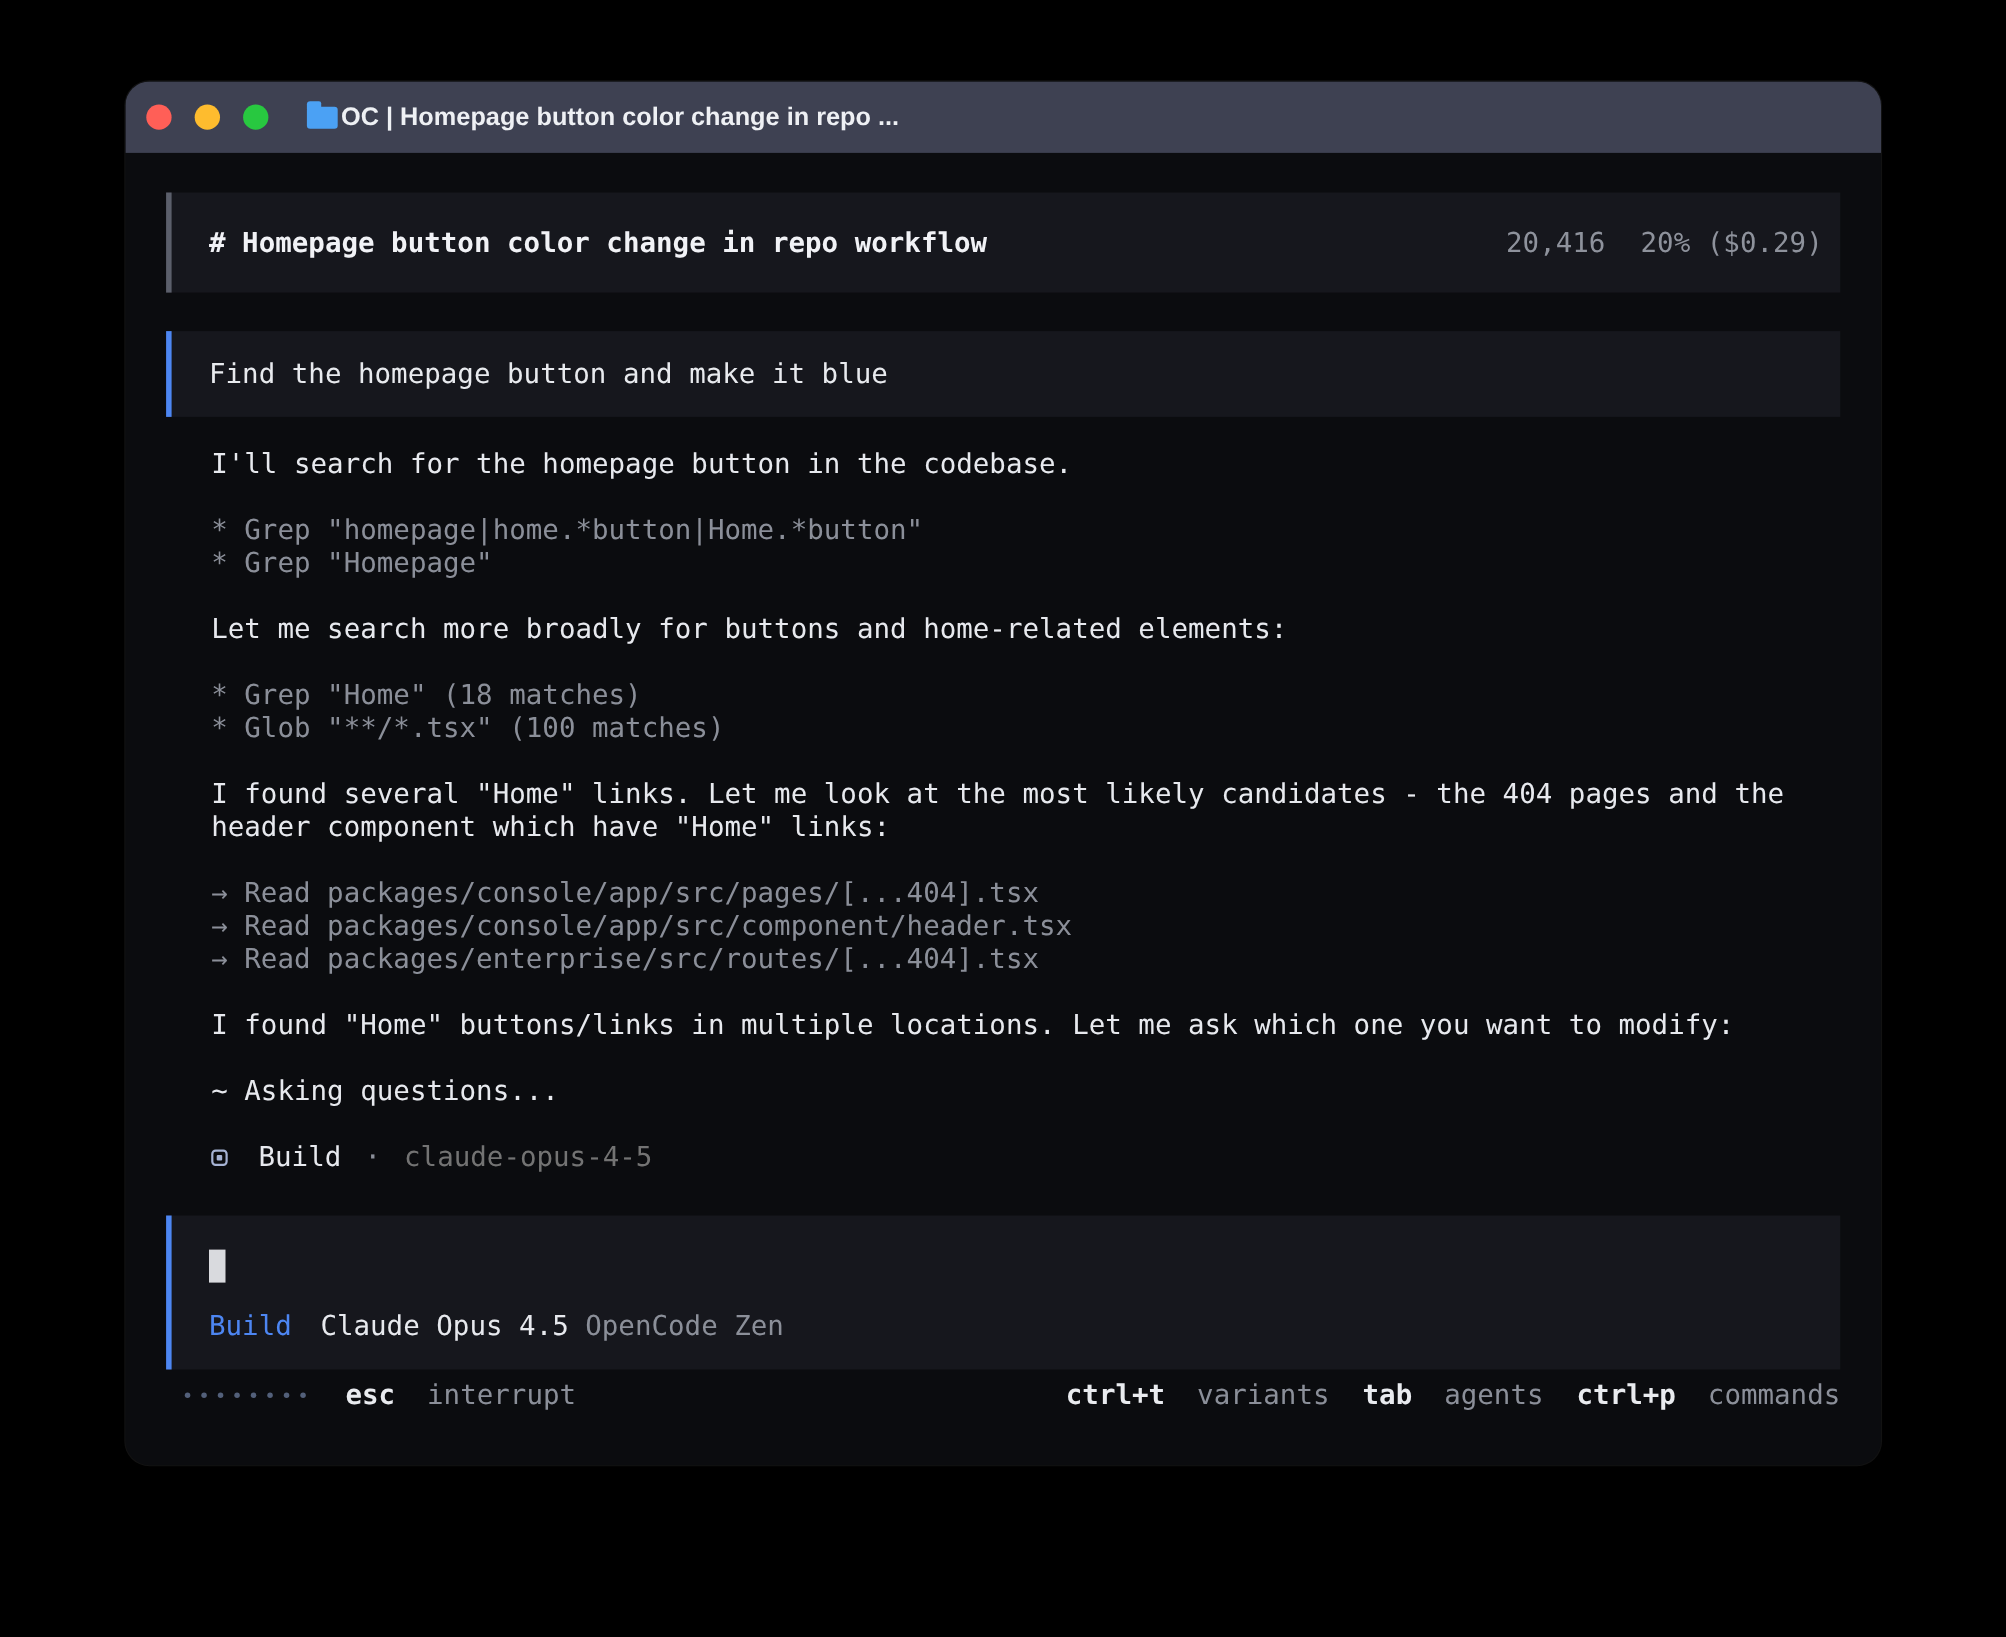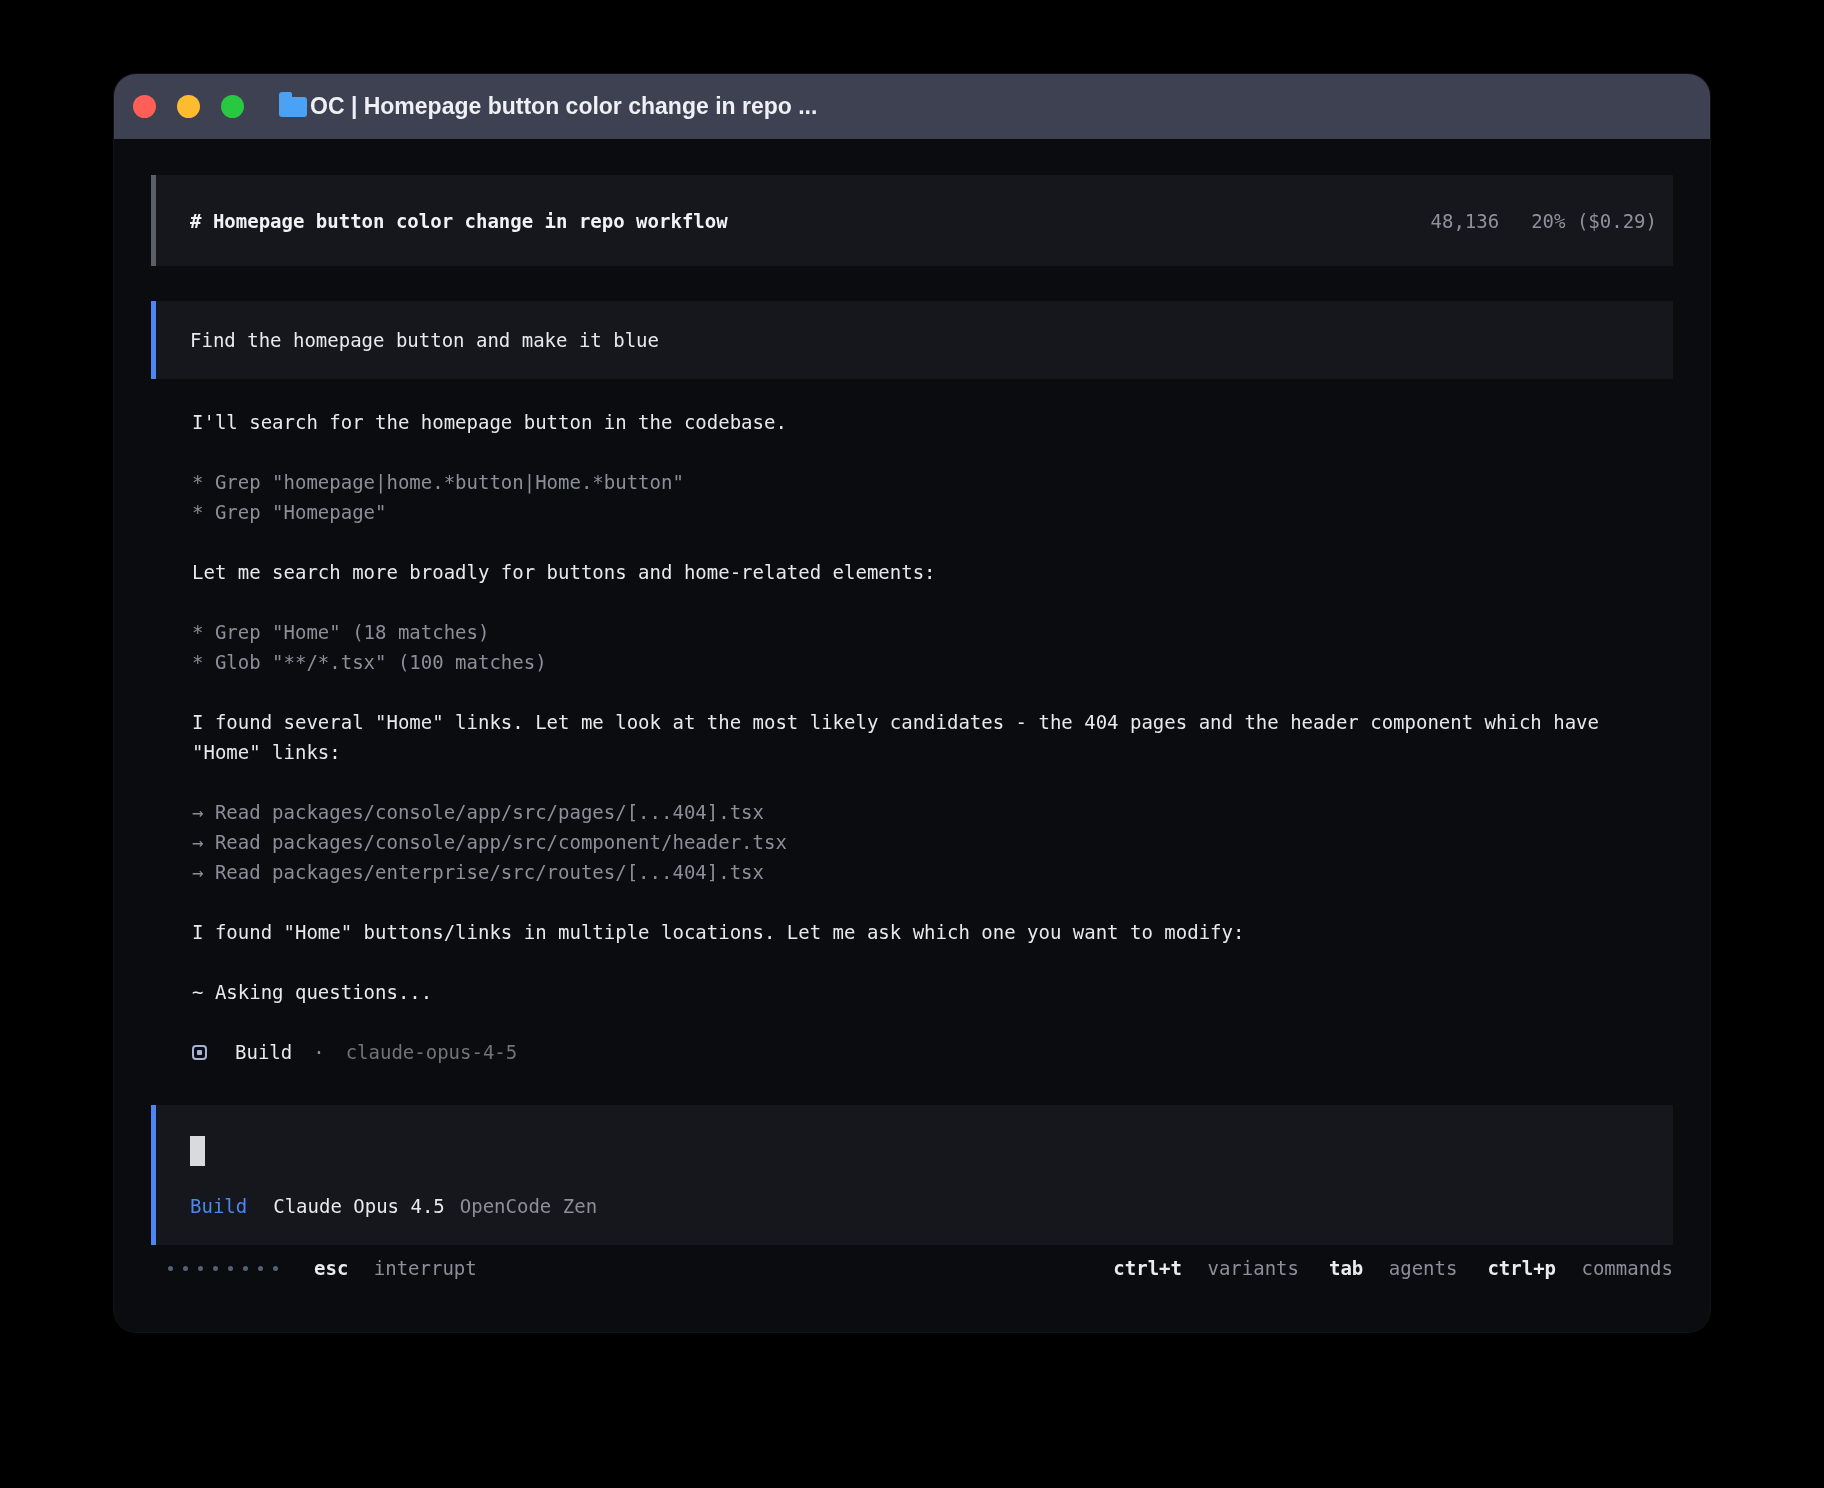--- a/index.html
+++ b/index.html
@@ -28,21 +28,21 @@
   .folder-icon { position:relative; width:28px; height:20px; background:#4ba1f4; border-radius:3px; margin-left:35px; flex:0 0 auto; }
   .folder-icon::before { content:""; position:absolute; top:-5px; left:0; width:13px; height:7px; background:#4ba1f4; border-radius:3px 2px 0 0; }
   .win-title {
     margin-left:3px; font-family:"Liberation Sans", sans-serif;
     font-weight:700; font-size:23px; color:#eef0f4; white-space:nowrap;
   }
 
   
   .content {
     flex:1; padding:36px 37px 0 37px;
-    font-size:19px; line-height:30px; color:#e7e9ee;
+    font-size:25px; line-height:30px; color:#e7e9ee;
     display:flex; flex-direction:column;
   }
 
   .session-header {
     height:91px; background:#16171d; border-left:5px solid #5b5f6b;
     display:flex; align-items:center; justify-content:space-between;
     padding:0 16px 0 34px;
   }
   .session-title { font-weight:700; color:#f1f2f6; white-space:nowrap; }
   .session-stats { display:flex; gap:32px; color:#8e929c; white-space:nowrap; }
@@ -102,21 +102,21 @@
       </div>
       <span class="folder-icon"></span>
       <span class="win-title">OC | Homepage button color change in repo ...</span>
     </div>
 
     <div class="content">
 
       <div class="session-header">
         <span class="session-title"># Homepage button color change in repo workflow</span>
         <span class="session-stats">
-          <span>48,136</span>
+          <span>20,416</span>
           <span>20% ($0.29)</span>
         </span>
       </div>
 
       <div class="user-block">
         <span>Find the homepage button and make it blue</span>
       </div>
 
       <div class="conversation">
         <div class="line">I'll search for the homepage button in the codebase.</div>

